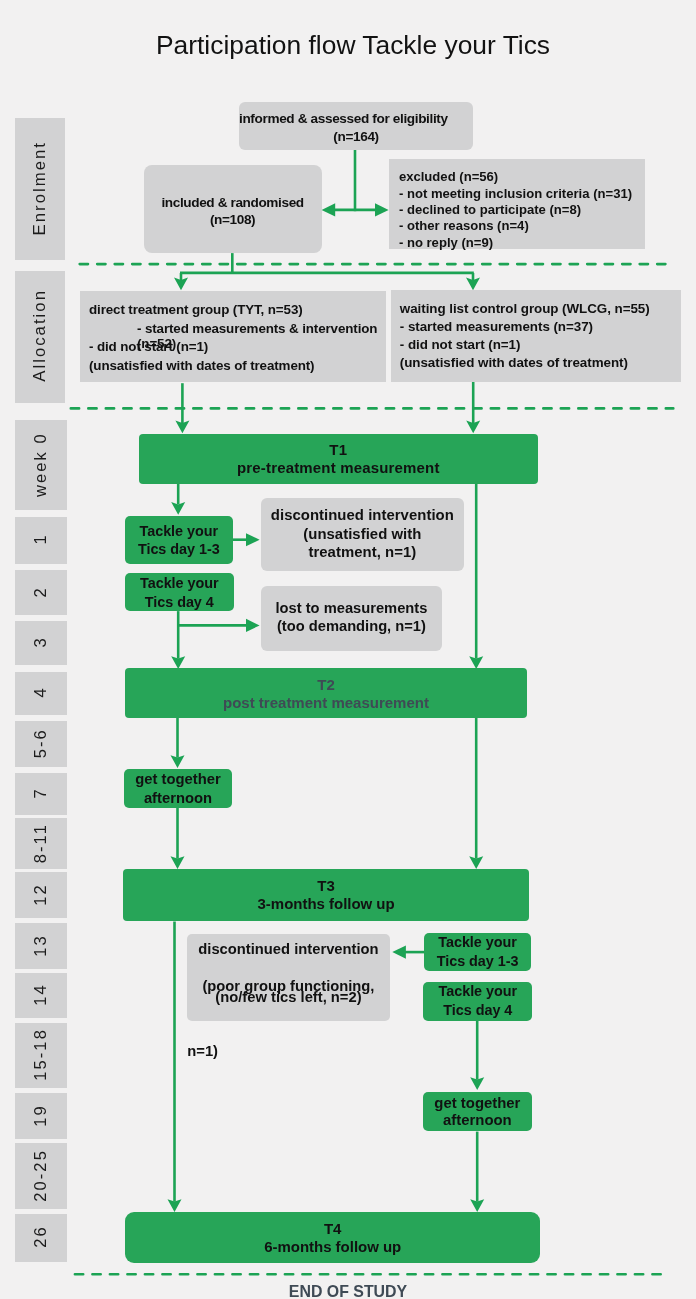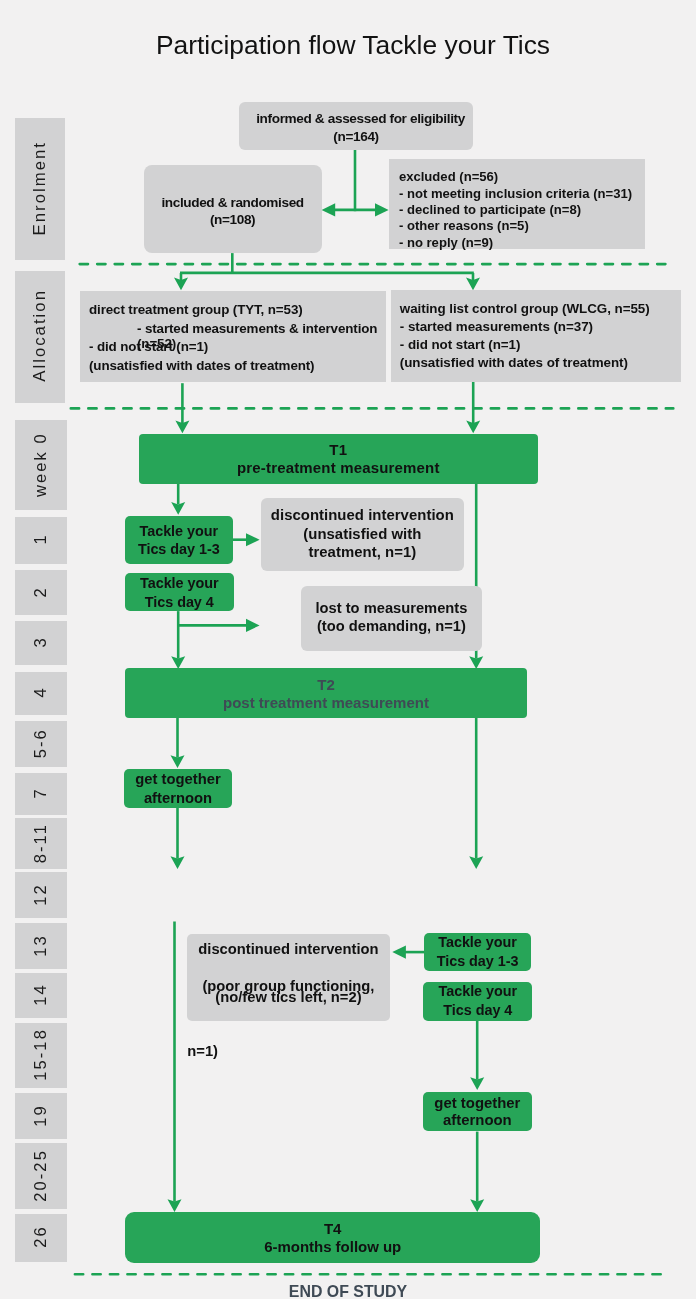--- a/index.html
+++ b/index.html
@@ -122,32 +122,32 @@
 <div class="abs week" style="left:15.3px;top:1093.4px;width:51.3px;height:45.9px;">
       <span>19</span>
     </div>
 <div class="abs week" style="left:15.3px;top:1143.4px;width:51.3px;height:65.5px;">
       <span>20-25</span>
     </div>
 <div class="abs week" style="left:15.3px;top:1213.7px;width:51.3px;height:48.1px;">
       <span>26</span>
     </div>
 <div class="abs node grey" style="left:239.0px;top:101.5px;width:234.1px;height:48.2px;border-radius:6px;">
-      <div style="position:absolute;left:0px;right:0;top:9.99px;font-size:13.6px;line-height:15.64px;text-align:center;letter-spacing:-0.36px;padding-left:9px;">informed &amp; assessed for eligibility</div>
+      <div style="position:absolute;left:0px;right:0;top:9.99px;font-size:13.6px;line-height:15.64px;letter-spacing:-0.36px;">informed &amp; assessed for eligibility</div>
       <div style="position:absolute;left:0px;right:0;top:27.59px;font-size:13.6px;line-height:15.64px;text-align:center;letter-spacing:-0.36px;">(n=164)</div>
     </div>
 <div class="abs node grey" style="left:143.6px;top:164.7px;width:178.0px;height:88.4px;border-radius:8px;">
       <div style="position:absolute;left:0px;right:0;top:29.99px;font-size:13.6px;line-height:15.64px;text-align:center;letter-spacing:-0.38px;">included &amp; randomised</div>
       <div style="position:absolute;left:0px;right:0;top:47.09px;font-size:13.6px;line-height:15.64px;text-align:center;letter-spacing:-0.38px;">(n=108)</div>
     </div>
 <div class="abs node grey" style="left:388.6px;top:159.1px;width:256.1px;height:89.9px;border-radius:0px;">
       <div style="position:absolute;left:10.3px;right:0;top:10.24px;font-size:13.1px;line-height:15.06px;text-align:left;letter-spacing:0.0px;">excluded (n=56)</div>
       <div style="position:absolute;left:10.3px;right:0;top:26.54px;font-size:13.1px;line-height:15.06px;text-align:left;letter-spacing:0.0px;">- not meeting inclusion criteria (n=31)</div>
       <div style="position:absolute;left:10.3px;right:0;top:42.84px;font-size:13.1px;line-height:15.06px;text-align:left;letter-spacing:0.0px;">- declined to participate  (n=8)</div>
-      <div style="position:absolute;left:10.3px;right:0;top:59.14px;font-size:13.1px;line-height:15.06px;text-align:left;letter-spacing:0.0px;">- other reasons (n=5)</div>
+      <div style="position:absolute;left:10.3px;right:0;top:59.14px;font-size:13.1px;line-height:15.06px;text-align:left;letter-spacing:0.0px;">- other reasons (n=4)</div>
       <div style="position:absolute;left:10.3px;right:0;top:75.44px;font-size:13.1px;line-height:15.06px;text-align:left;letter-spacing:0.0px;">- no reply (n=9)</div>
     </div>
 <div class="abs node grey" style="left:80.0px;top:291.1px;width:305.8px;height:91.2px;border-radius:0px;">
       <div style="position:absolute;left:9.0px;right:0;top:11.07px;font-size:13.4px;line-height:15.41px;text-align:left;letter-spacing:-0.12px;">direct treatment group (TYT, n=53)</div>
       <div style="position:absolute;left:9.0px;right:0;top:29.67px;font-size:13.4px;line-height:15.41px;text-align:left;letter-spacing:-0.12px;margin-left:48px;">- started measurements &amp; intervention (n=52)</div>
       <div style="position:absolute;left:9.0px;right:0;top:48.27px;font-size:13.4px;line-height:15.41px;text-align:left;letter-spacing:-0.12px;">- did not start (n=1)</div>
       <div style="position:absolute;left:9.0px;right:0;top:66.87px;font-size:13.4px;line-height:15.41px;text-align:left;letter-spacing:-0.12px;">(unsatisfied with dates of treatment)</div>
     </div>
 <div class="abs node grey" style="left:390.8px;top:289.8px;width:289.8px;height:92.0px;border-radius:0px;">
       <div style="position:absolute;left:9.0px;right:0;top:11.37px;font-size:13.4px;line-height:15.41px;text-align:left;letter-spacing:-0.05px;">waiting list control group (WLCG, n=55)</div>
@@ -165,31 +165,35 @@
     </div>
 <div class="abs node grey" style="left:260.6px;top:498.3px;width:203.5px;height:72.7px;border-radius:6px;">
       <div style="position:absolute;left:0px;right:0;top:9.02px;font-size:14.9px;line-height:17.13px;text-align:center;letter-spacing:0.04px;">discontinued intervention</div>
       <div style="position:absolute;left:0px;right:0;top:27.42px;font-size:14.9px;line-height:17.13px;text-align:center;letter-spacing:0.04px;">(unsatisfied with</div>
       <div style="position:absolute;left:0px;right:0;top:45.82px;font-size:14.9px;line-height:17.13px;text-align:center;letter-spacing:0.04px;">treatment, n=1)</div>
     </div>
 <div class="abs node green" style="left:124.9px;top:572.9px;width:108.8px;height:38.2px;border-radius:5px;">
       <div style="position:absolute;left:0px;right:0;top:2.07px;font-size:14.4px;line-height:16.56px;text-align:center;letter-spacing:-0.04px;">Tackle your</div>
       <div style="position:absolute;left:0px;right:0;top:20.67px;font-size:14.4px;line-height:16.56px;text-align:center;letter-spacing:-0.04px;">Tics day 4</div>
     </div>
-<div class="abs node grey" style="left:260.6px;top:585.9px;width:181.7px;height:65.1px;border-radius:6px;margin-left:40px;">
+<div class="abs node grey" style="left:260.6px;top:585.9px;width:181.7px;height:65.1px;border-radius:6px;">
       <div style="position:absolute;left:0px;right:0;top:14.00px;font-size:14.7px;line-height:16.90px;text-align:center;letter-spacing:0.0px;">lost to measurements</div>
       <div style="position:absolute;left:0px;right:0;top:32.20px;font-size:14.7px;line-height:16.90px;text-align:center;letter-spacing:0.0px;">(too demanding, n=1)</div>
     </div>
 <div class="abs node green muted" style="left:125.1px;top:668.1px;width:401.8px;height:49.8px;border-radius:4px;">
       <div style="position:absolute;left:0px;right:0;top:7.53px;font-size:15.0px;line-height:17.25px;text-align:center;letter-spacing:0.0px;">T2</div>
       <div style="position:absolute;left:0px;right:0;top:25.53px;font-size:15.0px;line-height:17.25px;text-align:center;letter-spacing:0.0px;">post treatment measurement</div>
     </div>
 <div class="abs node green" style="left:124.3px;top:769.0px;width:107.4px;height:38.8px;border-radius:5px;">
       <div style="position:absolute;left:0px;right:0;top:2.41px;font-size:14.8px;line-height:17.02px;text-align:center;letter-spacing:0.0px;">get together</div>
       <div style="position:absolute;left:0px;right:0;top:20.51px;font-size:14.8px;line-height:17.02px;text-align:center;letter-spacing:0.0px;">afternoon</div>
+    </div>
+<div class="abs node green" style="left:123.3px;top:869.1px;width:405.6px;height:52.3px;border-radius:4px;">
+      <div style="position:absolute;left:0px;right:0;top:8.12px;font-size:15.0px;line-height:17.25px;text-align:center;letter-spacing:-0.02px;">T3</div>
+      <div style="position:absolute;left:0px;right:0;top:26.12px;font-size:15.0px;line-height:17.25px;text-align:center;letter-spacing:-0.02px;">3-months follow up</div>
     </div>
 <div class="abs node grey" style="left:187.3px;top:933.9px;width:202.3px;height:87.5px;border-radius:5px;">
       <div style="position:absolute;left:0px;right:0;top:6.85px;font-size:14.75px;line-height:16.96px;text-align:center;letter-spacing:0.0px;">discontinued intervention</div>
       <div style="position:absolute;left:0px;right:0;top:25.45px;font-size:14.75px;line-height:16.96px;text-align:center;letter-spacing:0.0px;margin-top:30px;">(no/few tics left, n=2)</div>
       <div style="position:absolute;left:0px;right:0;top:44.05px;font-size:14.75px;line-height:16.96px;text-align:center;letter-spacing:0.0px;">(poor group functioning,</div>
       <div style="position:absolute;left:0px;right:0;top:62.65px;font-size:14.75px;line-height:16.96px;text-align:left;letter-spacing:0.0px;margin-top:46px;">n=1)</div>
     </div>
 <div class="abs node green" style="left:424.3px;top:932.8px;width:106.5px;height:38.0px;border-radius:5px;">
       <div style="position:absolute;left:0px;right:0;top:1.57px;font-size:14.4px;line-height:16.56px;text-align:center;letter-spacing:-0.04px;">Tackle your</div>
       <div style="position:absolute;left:0px;right:0;top:19.87px;font-size:14.4px;line-height:16.56px;text-align:center;letter-spacing:-0.04px;">Tics day 1-3</div>

